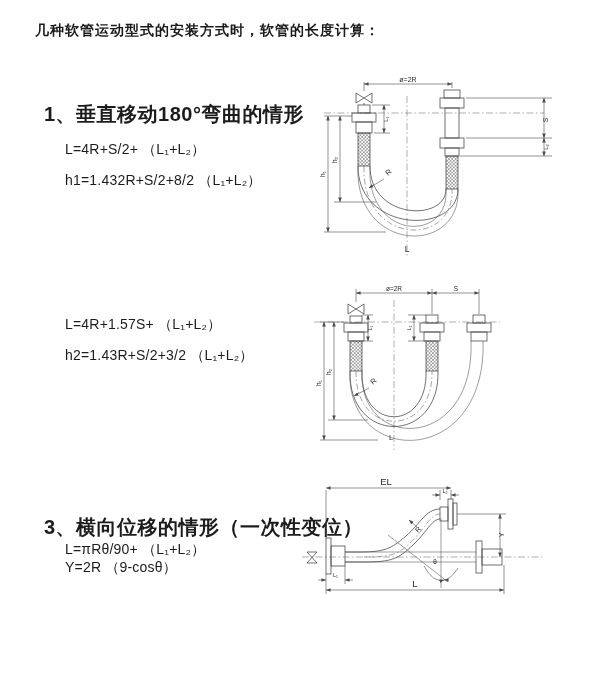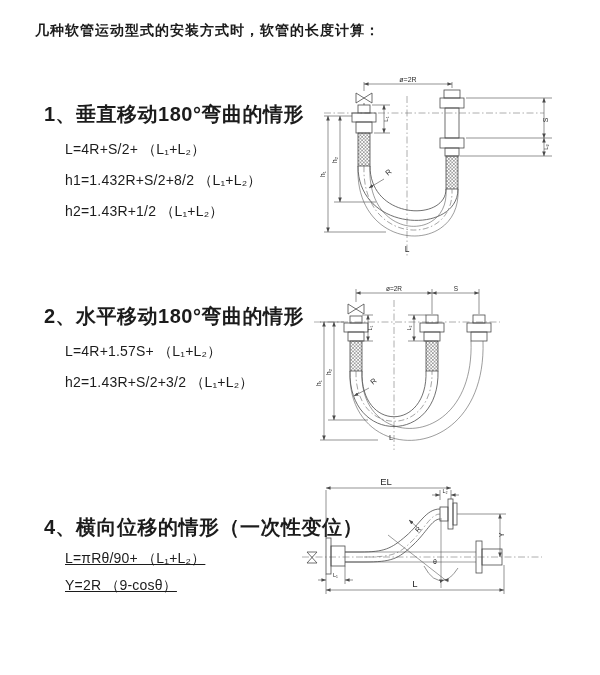--- a/index.html
+++ b/index.html
@@ -5,40 +5,39 @@
   html,body{margin:0;padding:0;}
   body{
     width:600px;height:675px;background:#ffffff;position:relative;
     font-family:"Liberation Sans","DejaVu Sans",sans-serif;color:#1c1c1c;
     overflow:hidden;
   }
   .page-title{position:absolute;left:35px;top:22px;font-size:14px;font-weight:bold;letter-spacing:1px;}
   .section{position:absolute;left:44px;}
   .sec-heading{font-size:20px;font-weight:bold;letter-spacing:.5px;}
   .formula{font-size:14px;padding-left:21px;margin-top:13px;letter-spacing:.2px;white-space:nowrap;}
-  .tight .formula{margin-top:9px;text-decoration:underline;}
+  .tight .formula{margin-top:0;}
   .diagram{position:absolute;}
   svg .ln{stroke:#4b4b4b;stroke-width:.8;fill:none;}
   svg .thin{stroke:#5a5a5a;stroke-width:.6;fill:none;}
   svg .cl{stroke:#6b6b6b;stroke-width:.55;fill:none;stroke-dasharray:7 2.5 1.5 2.5;}
   svg .dash{stroke:#5a5a5a;stroke-width:.55;fill:none;stroke-dasharray:6 2.5 1.5 2.5;}
   svg .dim{stroke:#4b4b4b;stroke-width:.6;fill:none;}
   svg .braid{stroke:#4b4b4b;stroke-width:.8;}
   svg text{font-family:"Liberation Sans","DejaVu Sans",sans-serif;fill:#2b2b2b;}
 </style>
 </head>
 <body>
 
 <div class="page-title">几种软管运动型式的安装方式时，软管的长度计算：</div>
 
 <div class="section" style="top:101px;">
   <div class="sec-heading">1、垂直移动180°弯曲的情形</div>
   <div class="formula">L=4R+S/2+ （L₁+L₂）</div>
   <div class="formula">h1=1.432R+S/2+8/2 （L₁+L₂）</div>
-  <div class="formula">h2=1.43R+1/2 （L₁+L₂）</div>
 </div>
 
 <div class="diagram" style="left:306px;top:74px;">
 <svg width="288" height="186" viewBox="0 0 288 186">
   <defs>
     <marker id="a1" viewBox="0 0 8 6" markerWidth="8" markerHeight="6" refX="7.6" refY="3" orient="auto-start-reverse">
       <path d="M0,0 L8,3 L0,6 Z" fill="#4b4b4b"></path>
     </marker>
     <pattern id="h1p" width="3.4" height="3.4" patternUnits="userSpaceOnUse">
       <path d="M0,3.4 L3.4,0 M0,0 L3.4,3.4" stroke="#6a6a6a" stroke-width="0.55"></path>
@@ -100,21 +99,20 @@
 
     <text x="82" y="102" font-size="7.5" transform="rotate(-40 82 102)">R</text>
     <path class="dim" d="M78,105 L63,114" marker-end="url(#a1)"></path>
 
     <text x="101" y="178" font-size="8.5" text-anchor="middle">L</text>
   </g>
 </svg>
 </div>
 
 <div class="section" style="top:303px;">
-  <div class="sec-heading">2、水平移动180°弯曲的情形</div>
   <div class="formula">L=4R+1.57S+ （L₁+L₂）</div>
   <div class="formula">h2=1.43R+S/2+3/2 （L₁+L₂）</div>
 </div>
 
 <div class="diagram" style="left:302px;top:280px;">
 <svg width="292" height="178" viewBox="0 0 292 178">
   <defs>
     <marker id="a2" viewBox="0 0 8 6" markerWidth="8" markerHeight="6" refX="7.6" refY="3" orient="auto-start-reverse">
       <path d="M0,0 L8,3 L0,6 Z" fill="#4b4b4b"></path>
     </marker>
@@ -181,21 +179,21 @@
 
     <text x="71" y="105" font-size="7.5" transform="rotate(-40 71 105)">R</text>
     <path class="dim" d="M67,108 L52,116" marker-end="url(#a2)"></path>
 
     <text x="89" y="160" font-size="7.5" text-anchor="middle">L</text>
   </g>
 </svg>
 </div>
 
 <div class="section tight" style="top:514px;">
-  <div class="sec-heading">4、横向位移的情形（一次性变位）</div>
+  <div class="sec-heading">3、横向位移的情形（一次性变位）</div>
   <div class="formula">L=πRθ/90+ （L₁+L₂）</div>
   <div class="formula">Y=2R （9-cosθ）</div>
 </div>
 
 <div class="diagram" style="left:294px;top:468px;">
 <svg width="304" height="152" viewBox="0 0 304 152">
   <defs>
     <marker id="a3" viewBox="0 0 8 6" markerWidth="8" markerHeight="6" refX="7.6" refY="3" orient="auto-start-reverse">
       <path d="M0,0 L8,3 L0,6 Z" fill="#4b4b4b"></path>
     </marker>

